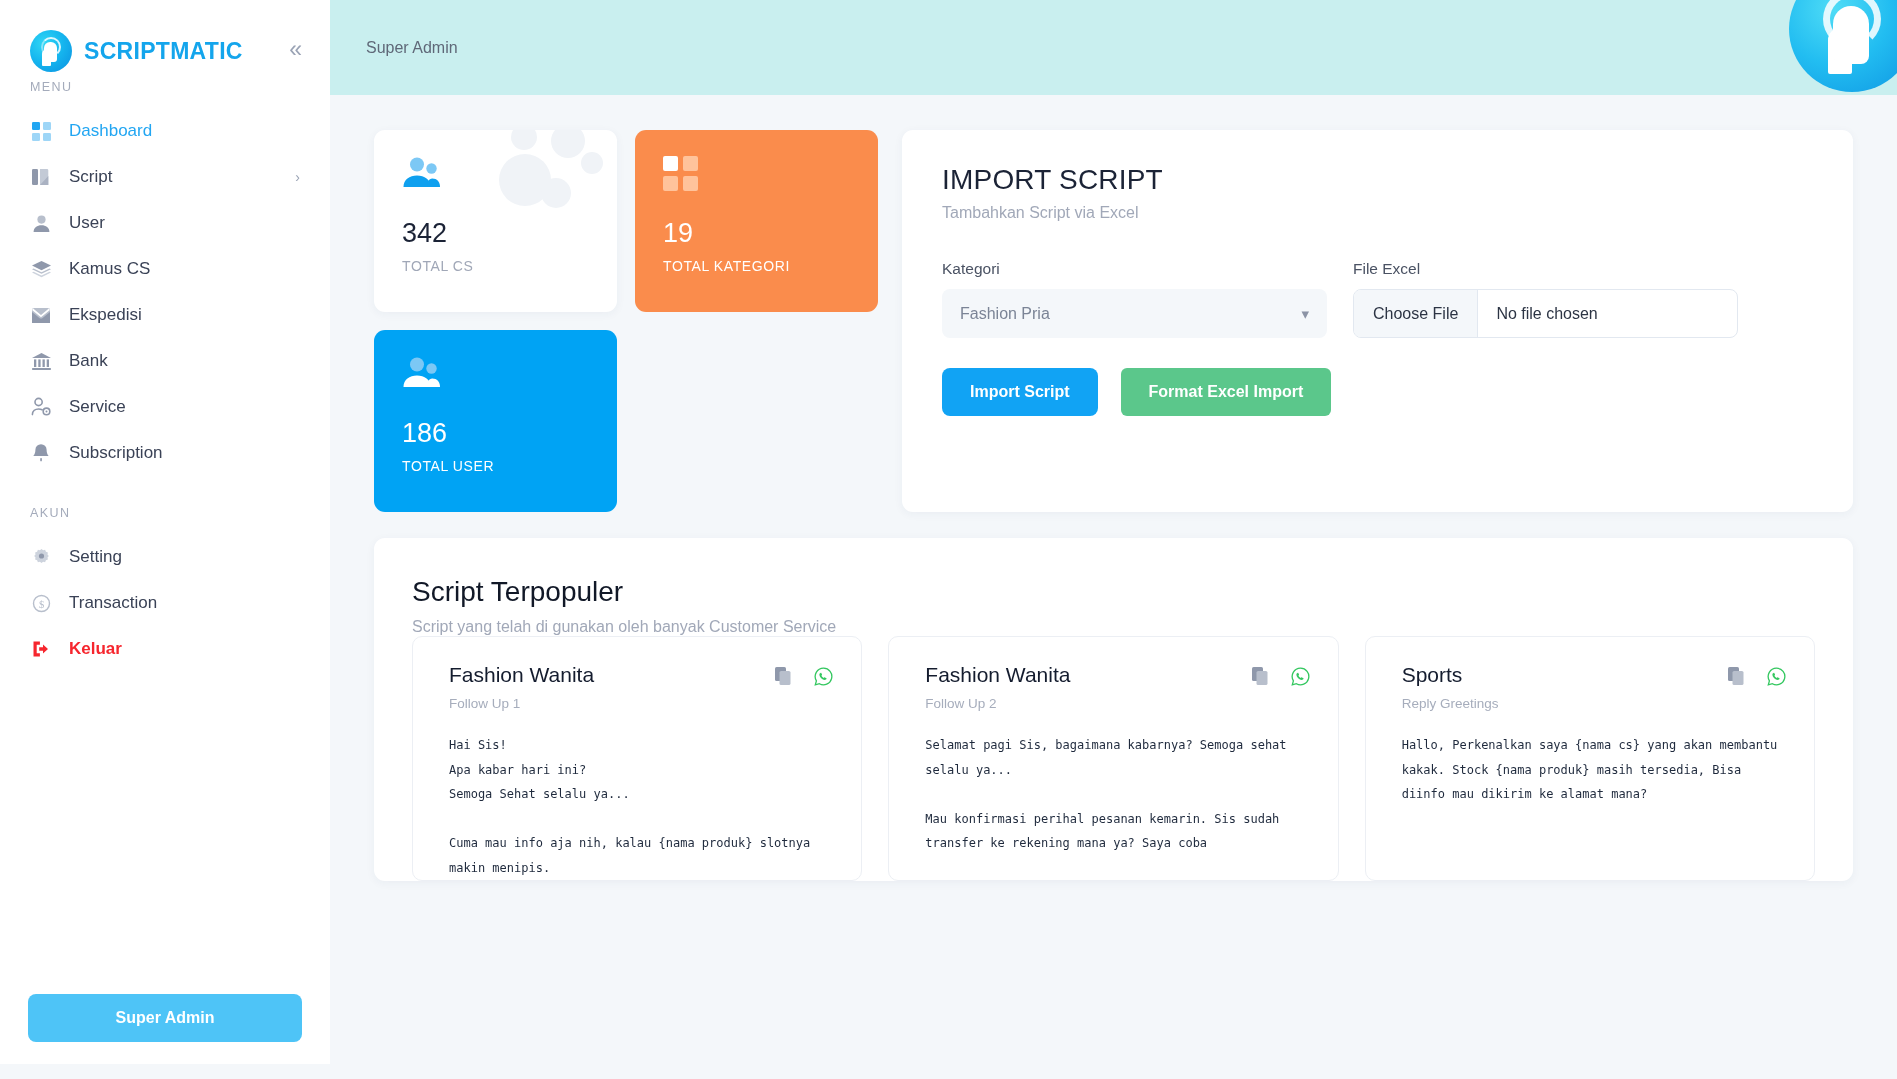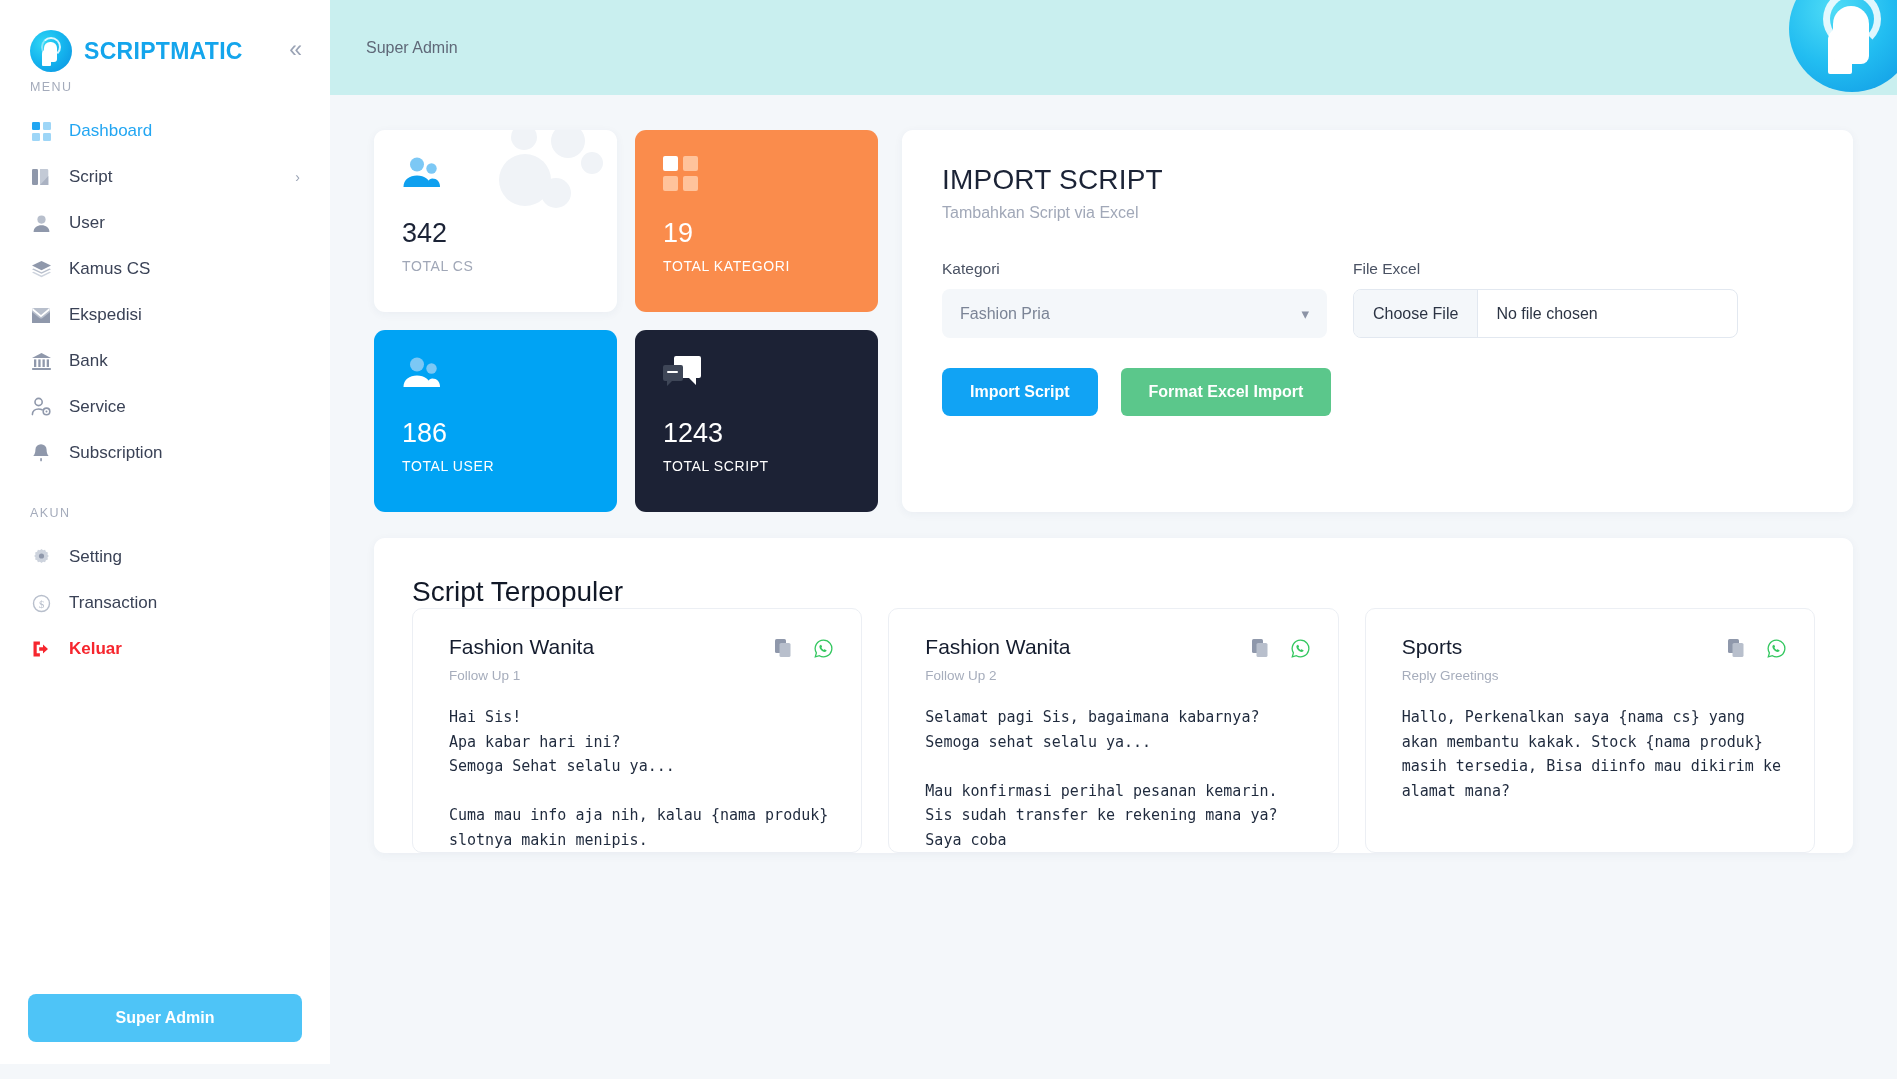--- a/index.html
+++ b/index.html
@@ -169,21 +169,21 @@
     flex: 1; border: 1px solid #eceff4; border-radius: 10px;
     padding: 26px 28px 0 36px; min-height: 240px;
   }
   .scard-head { display: flex; align-items: flex-start; }
   .scard .title { font-size: 21px; color: #141c2e; font-weight: 400; }
   .scard .cat { font-size: 13.5px; color: #a6adbc; margin-top: 9px; }
   .sc-icons { margin-left: auto; display: flex; gap: 22px; align-items: center; padding-top: 4px; }
   .ic-btn { cursor: pointer; line-height: 0; }
   .scard pre {
     font-family: "DejaVu Sans Mono", monospace;
-    font-size: 15px; line-height: 24.5px; color: #1f2a3d;
+    font-size: 12px; line-height: 24.5px; color: #1f2a3d;
     margin-top: 22px; white-space: pre-wrap; word-break: break-word;
   }
 </style>
 </head>
 <body>
 
 <div class="app">
 
   <aside class="sidebar">
 
@@ -385,31 +385,20 @@
                   <circle cx="15" cy="8.5" r="7" fill="#7cc8f5"></circle>
                   <circle cx="29.5" cy="12.5" r="5.2" fill="#7cc8f5"></circle>
                   <path d="M1.5 31c0-7.5 6-11.4 13.5-11.4S28.5 23.5 28.5 31z" fill="#ffffff"></path>
                   <path d="M25 31c0-4.6 1.6-8.4 5.4-8.4 4.5 0 7.6 3.4 7.6 8.4z" fill="#ffffff"></path>
                 </svg>
             </div>
             <div class="num">186</div>
             <div class="cap">TOTAL USER</div>
           </div>
 
-          <div class="stat dark">
-            <div class="sicon">
-              <svg width="40" height="36" viewBox="0 0 40 36">
-                  <path d="M13 0h23a2 2 0 012 2v18a2 2 0 01-2 2h-3v7l-7-7H13a2 2 0 01-2-2V2a2 2 0 012-2z" fill="#ffffff"></path>
-                  <path d="M2 9h16a2 2 0 012 2v12a2 2 0 01-2 2H9l-5 5v-5H2a2 2 0 01-2-2V11a2 2 0 012-2z" fill="#3e4657"></path>
-                  <rect x="4" y="15" width="11" height="2" rx="1" fill="#ffffff"></rect>
-                </svg>
-            </div>
-            <div class="num">1243</div>
-            <div class="cap">TOTAL SCRIPT</div>
-          </div>
         </section>
 
         <section class="panel">
           <h2>IMPORT SCRIPT</h2>
           <div class="sub">Tambahkan Script via Excel</div>
 
           <div class="form-row">
             <div class="fld kat">
               <label>Kategori</label>
               <div class="select-box">
@@ -429,20 +418,21 @@
 
           <div class="btn-row">
             <button class="btn primary">Import Script</button>
             <button class="btn green">Format Excel Import</button>
           </div>
         </section>
       </div>
 
       <section class="popular">
         <h2>Script Terpopuler</h2>
+        <div class="sub">Script yang telah di gunakan oleh banyak Customer Service</div>
 
         <div class="cards">
 
           <article class="scard">
             <div class="scard-head">
               <div>
                 <div class="title">Fashion Wanita</div>
                 <div class="cat">Follow Up 1</div>
               </div>
               <div class="sc-icons">

